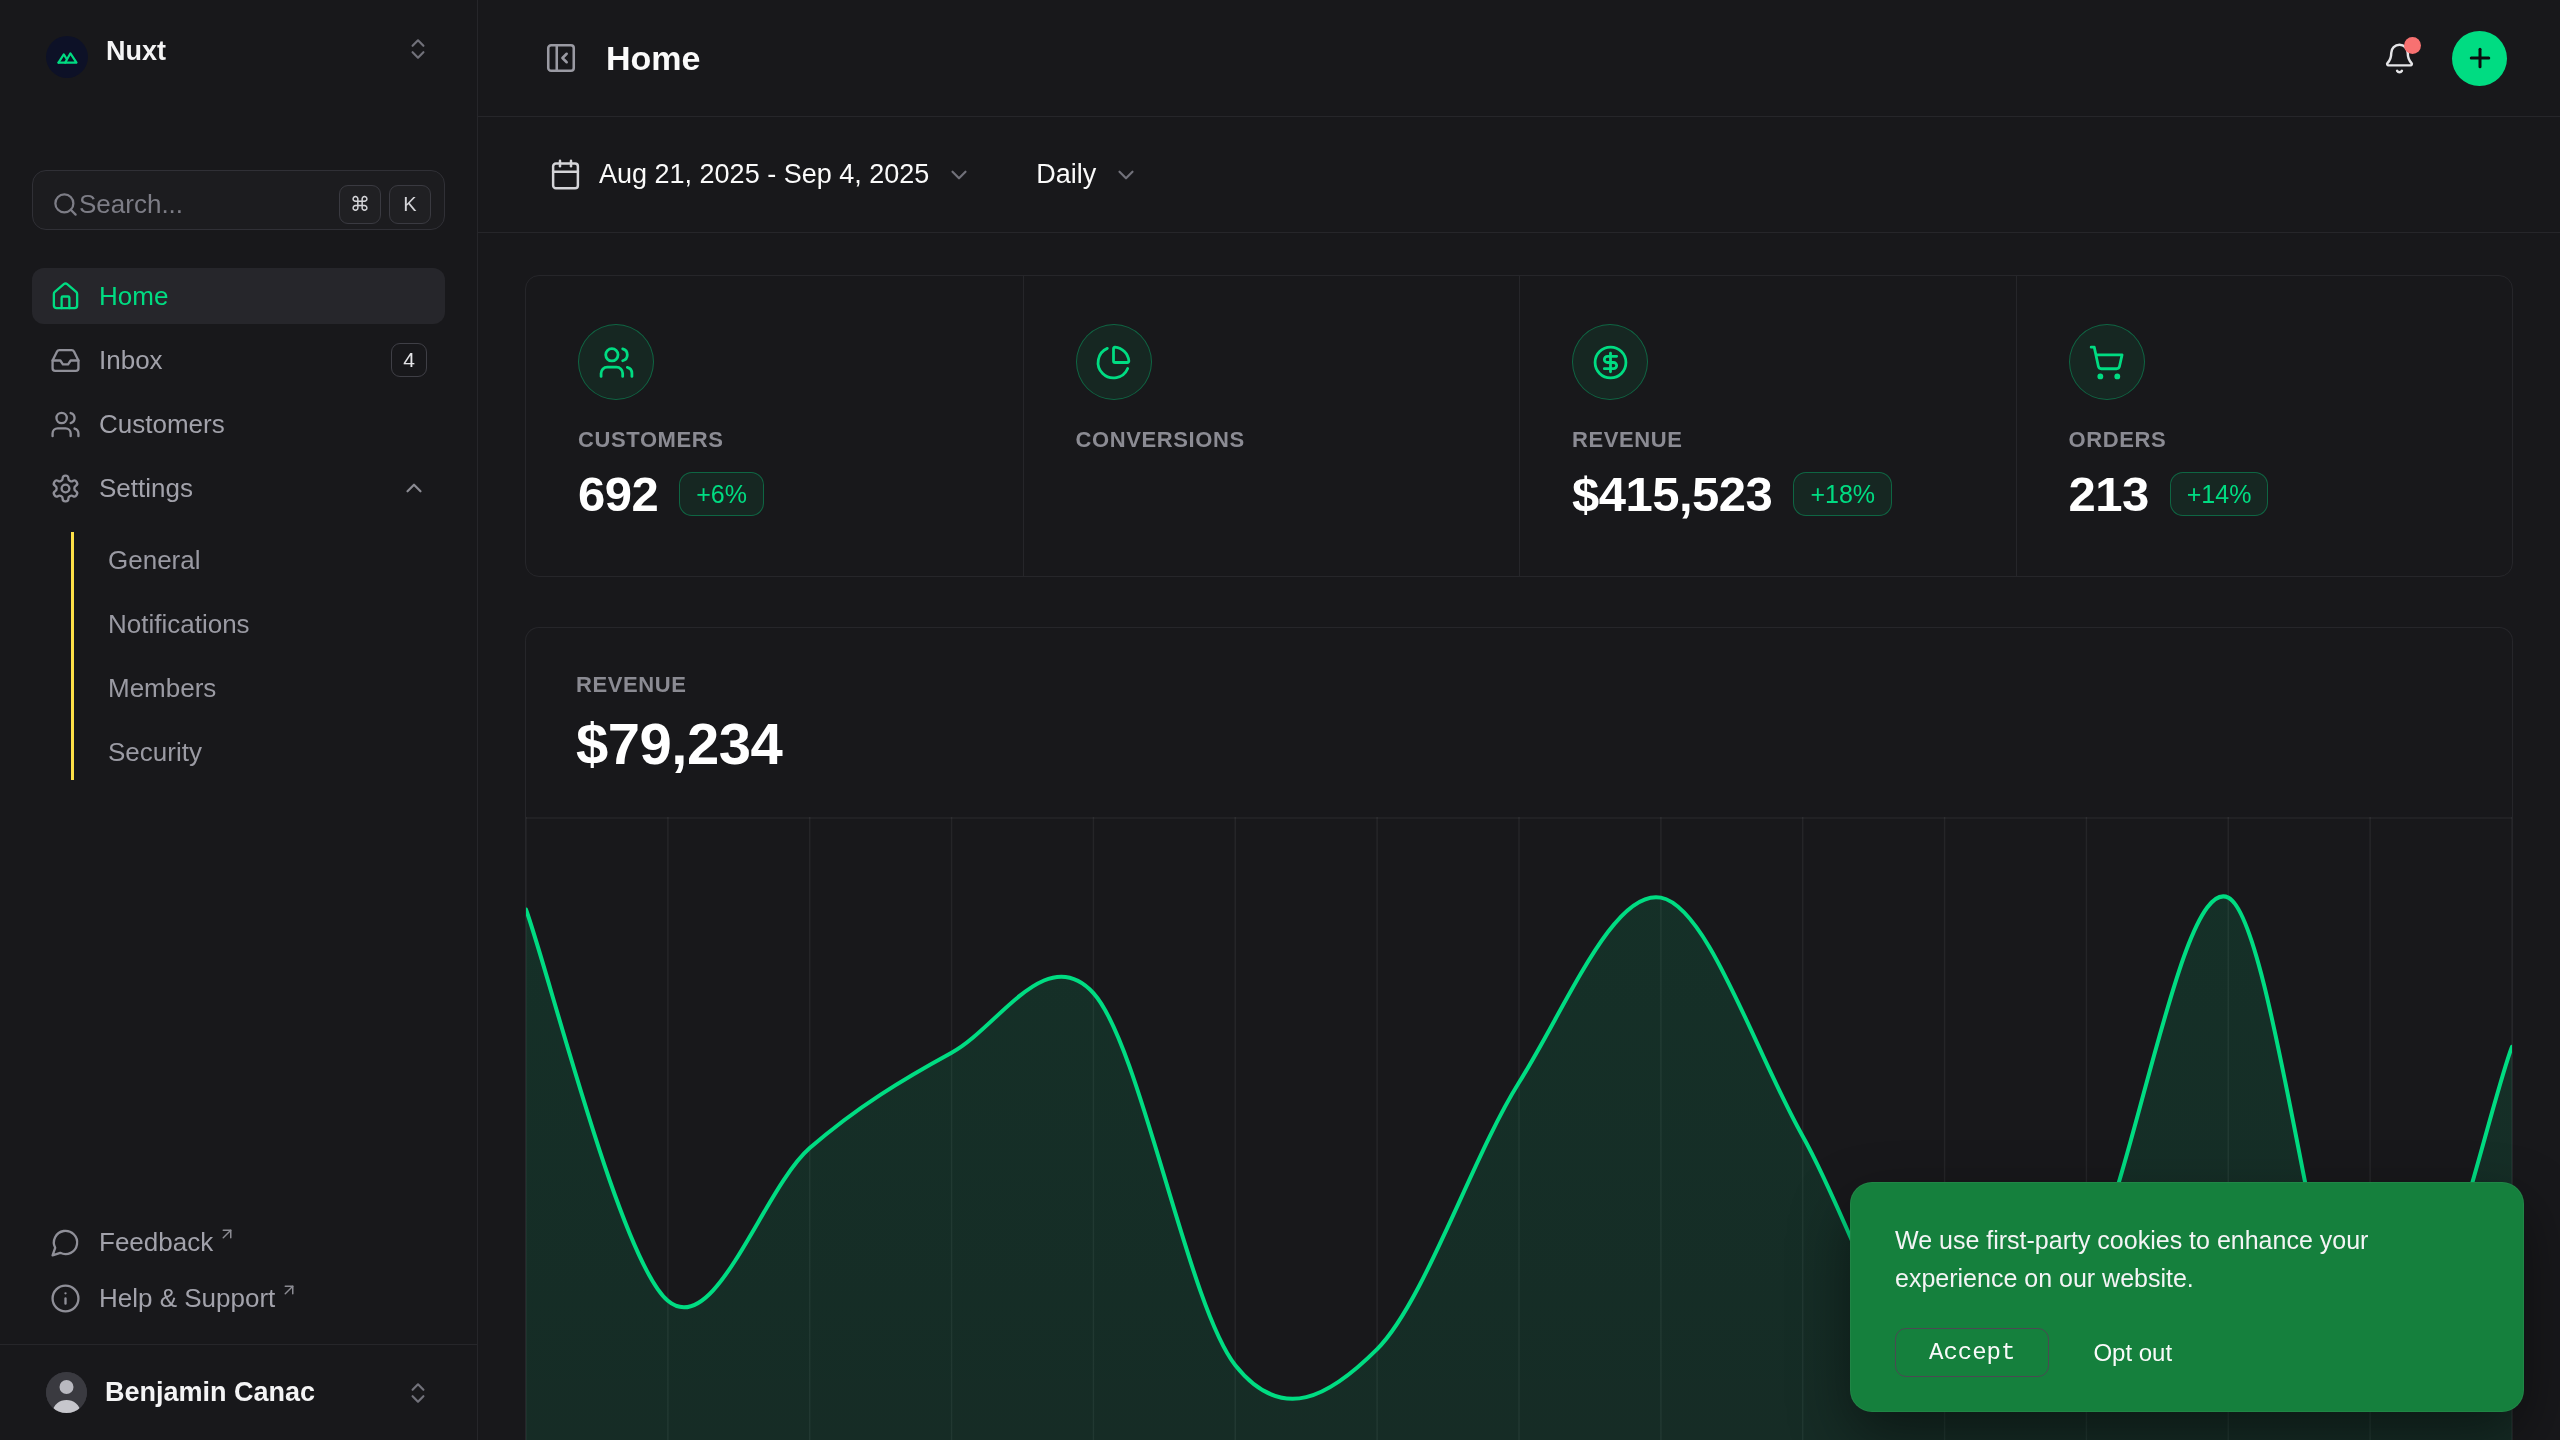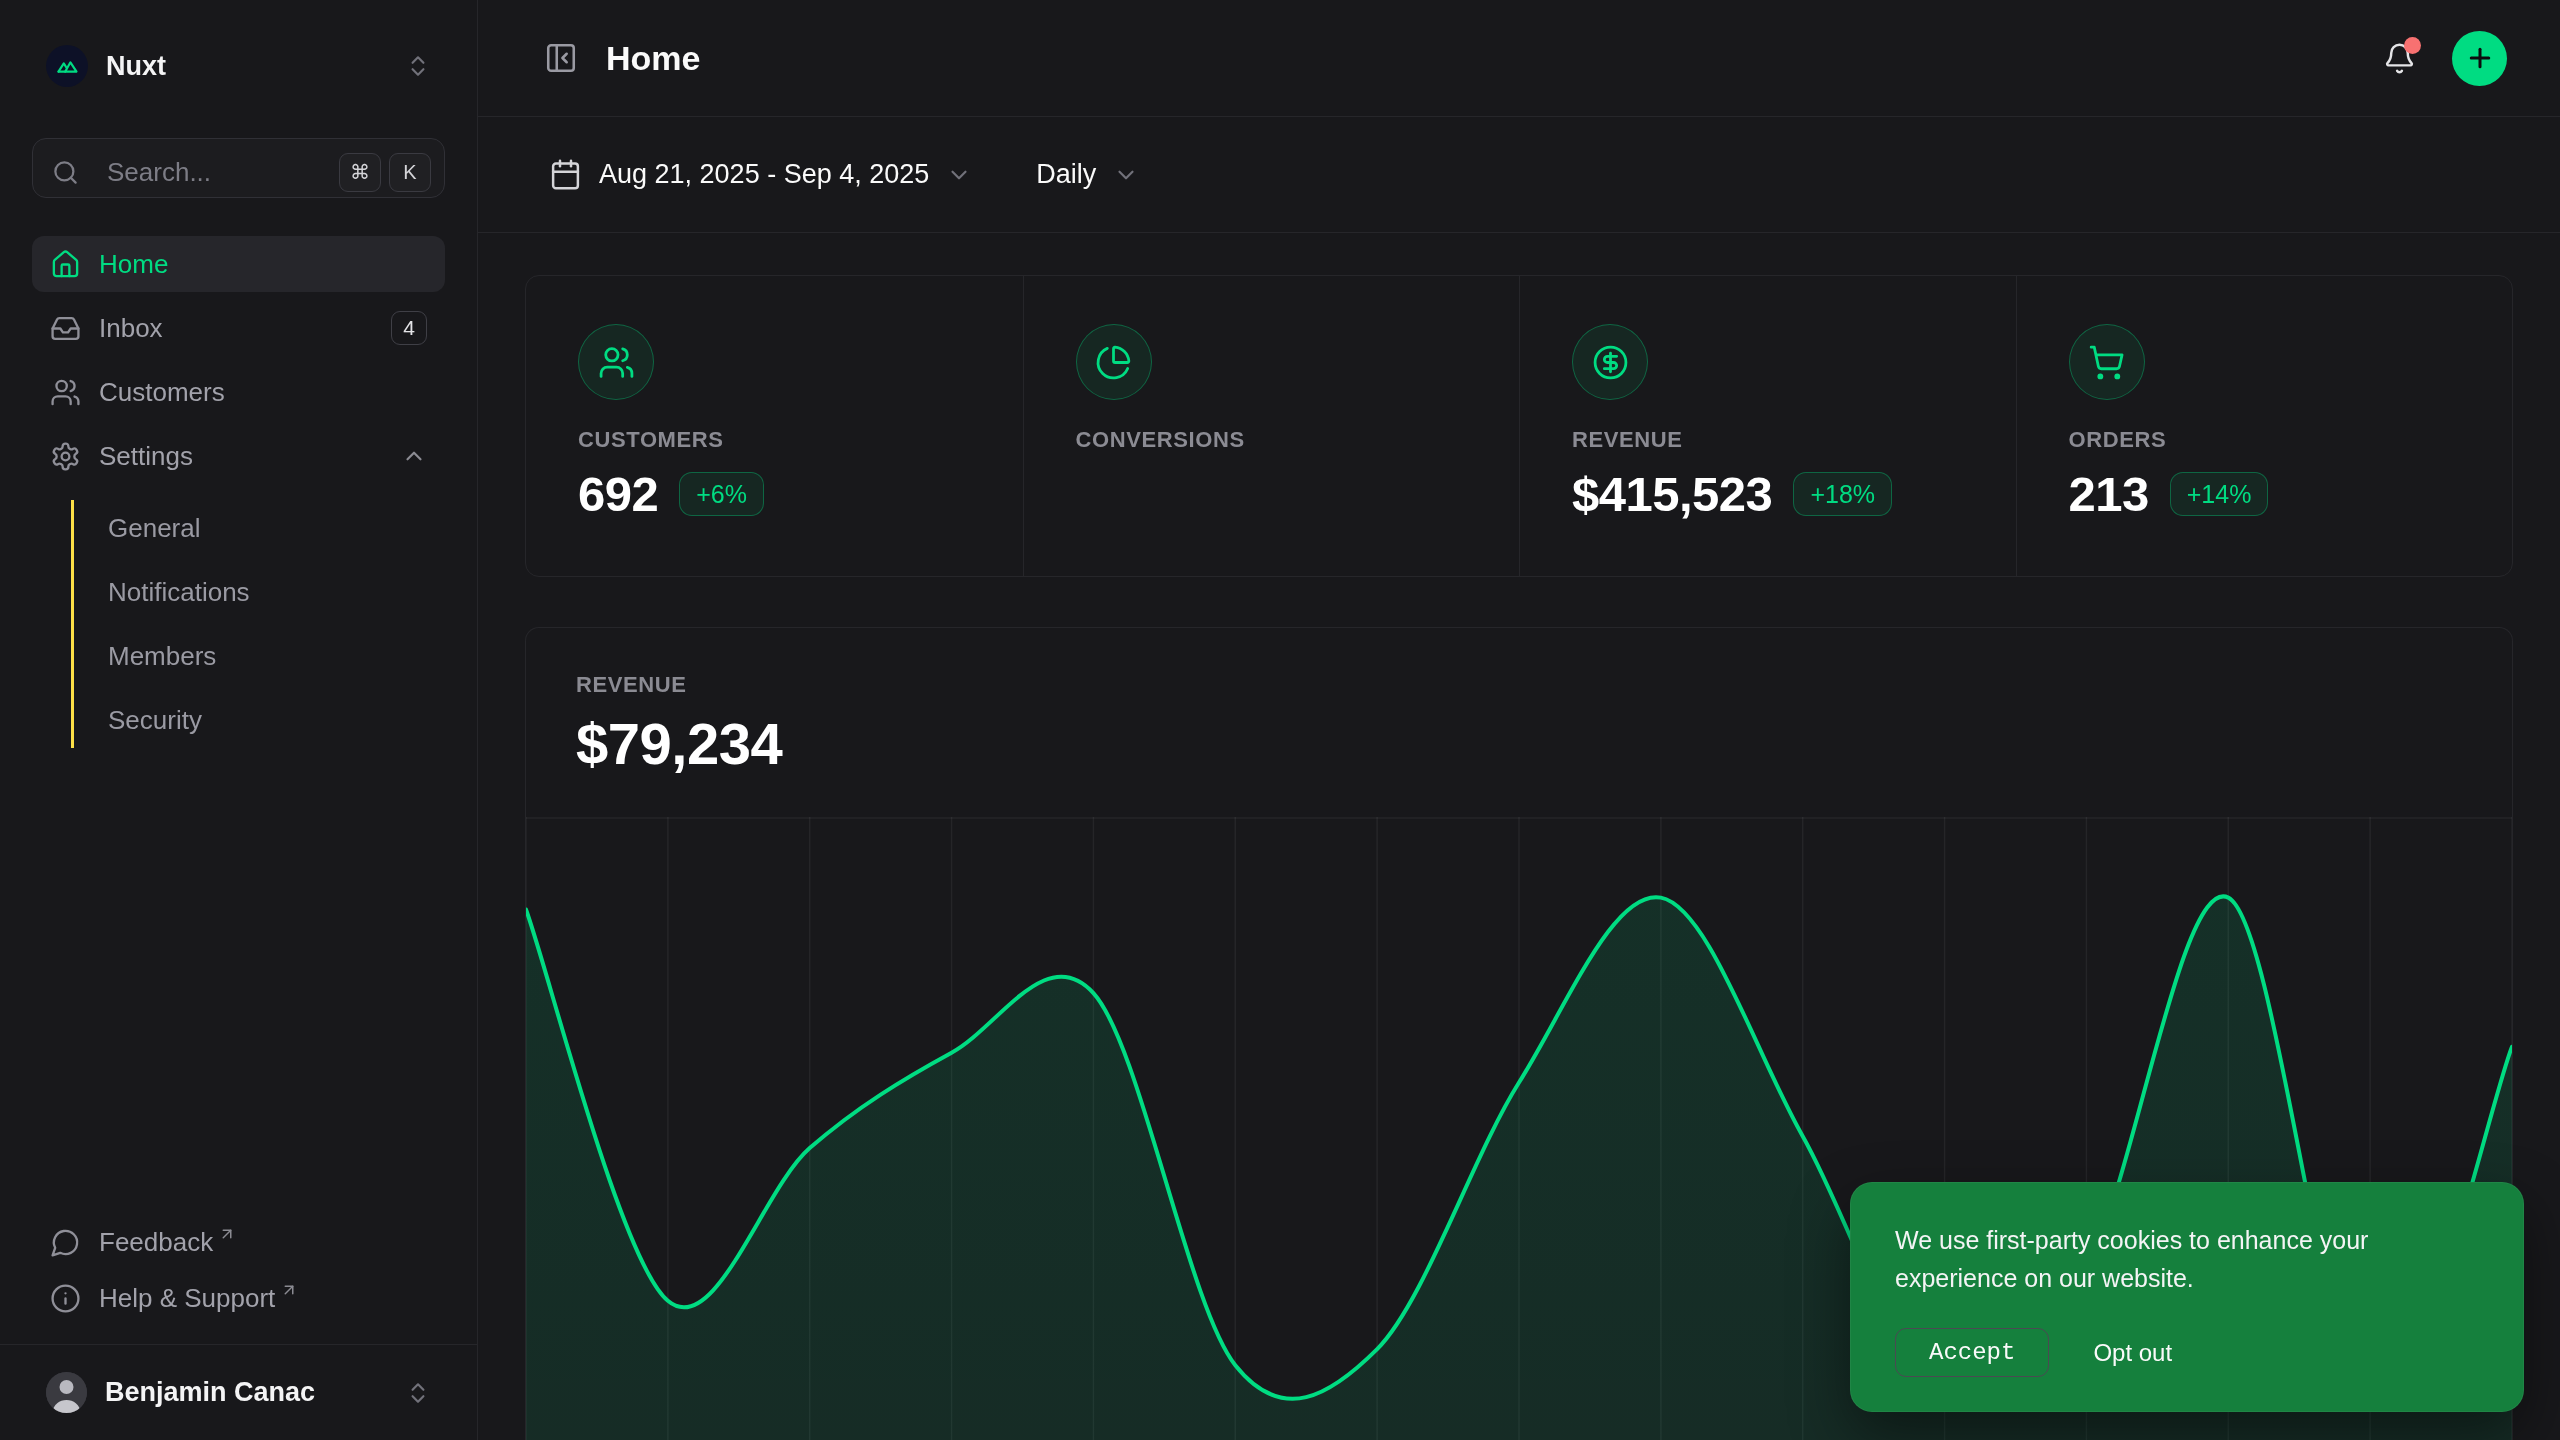--- a/index.html
+++ b/index.html
@@ -7,26 +7,26 @@
     width:2560px;height:1440px;overflow:hidden;
     background:#18181b;color:#fafafa;
     font-family:"Liberation Sans", sans-serif;
     display:flex;position:relative;
     --accent:#00dc82;--dot:#f87171;
   }
   svg{display:block}
   
   .sidebar{width:478px;min-width:478px;box-sizing:border-box;border-right:1px solid #26262a;
            display:flex;flex-direction:column;padding:0 32px;background:#18181b}
-  .team{display:flex;align-items:center;gap:18px;margin-top:36px;height:60px;padding:0 14px;border-radius:12px;cursor:pointer}
+  .team{display:flex;gap:18px;margin-top:36px;height:60px;padding:0 14px;border-radius:12px;cursor:pointer}
   .logo-circle{width:42px;height:42px;border-radius:50%;background:#0d1127;display:flex;align-items:center;justify-content:center;flex:none}
   .team-name{font-size:27px;font-weight:600;color:#f4f4f5}
   .selector{margin-left:auto;color:#71717a}
-  .searchbox{margin-top:42px;height:60px;box-sizing:border-box;border:1px solid #303036;background:rgba(255,255,255,.02);
-             border-radius:14px;display:flex;align-items:center;gap:28px;padding:8px 13px 0 19px;color:#7d7d86;font-size:26px;cursor:text}
+  .searchbox{margin-top:74px;height:60px;box-sizing:border-box;border:1px solid #303036;background:rgba(255,255,255,.02);
+             border-radius:14px;display:flex;align-items:center;gap:0;padding:8px 13px 0 19px;color:#7d7d86;font-size:26px;cursor:text}
   .keys{margin-left:auto;display:flex;gap:8px}
   .keys kbd{min-width:20px;height:37px;padding:0 10px;border:1px solid #3a3a41;border-radius:9px;display:flex;align-items:center;
             justify-content:center;font-size:20px;color:#d4d4d8;font-family:"Liberation Sans",sans-serif;background:rgba(255,255,255,.02)}
   .nav{margin-top:38px;display:flex;flex-direction:column;gap:8px}
   .nav-item{display:flex;align-items:center;gap:18px;height:56px;border-radius:12px;padding:0 18px;
             color:#a2a2ab;font-size:26px;font-weight:500;cursor:pointer}
   .nav-item .lead{color:#8f8f98;flex:none}
   .nav-item.active{background:#26262b;color:var(--accent)}
   .nav-item.active .lead{color:var(--accent)}
   .badge-count{margin-left:auto;border:1px solid #3f3f46;border-radius:9px;padding:3px 11px;font-size:21px;color:#e4e4e7;line-height:1.2}

